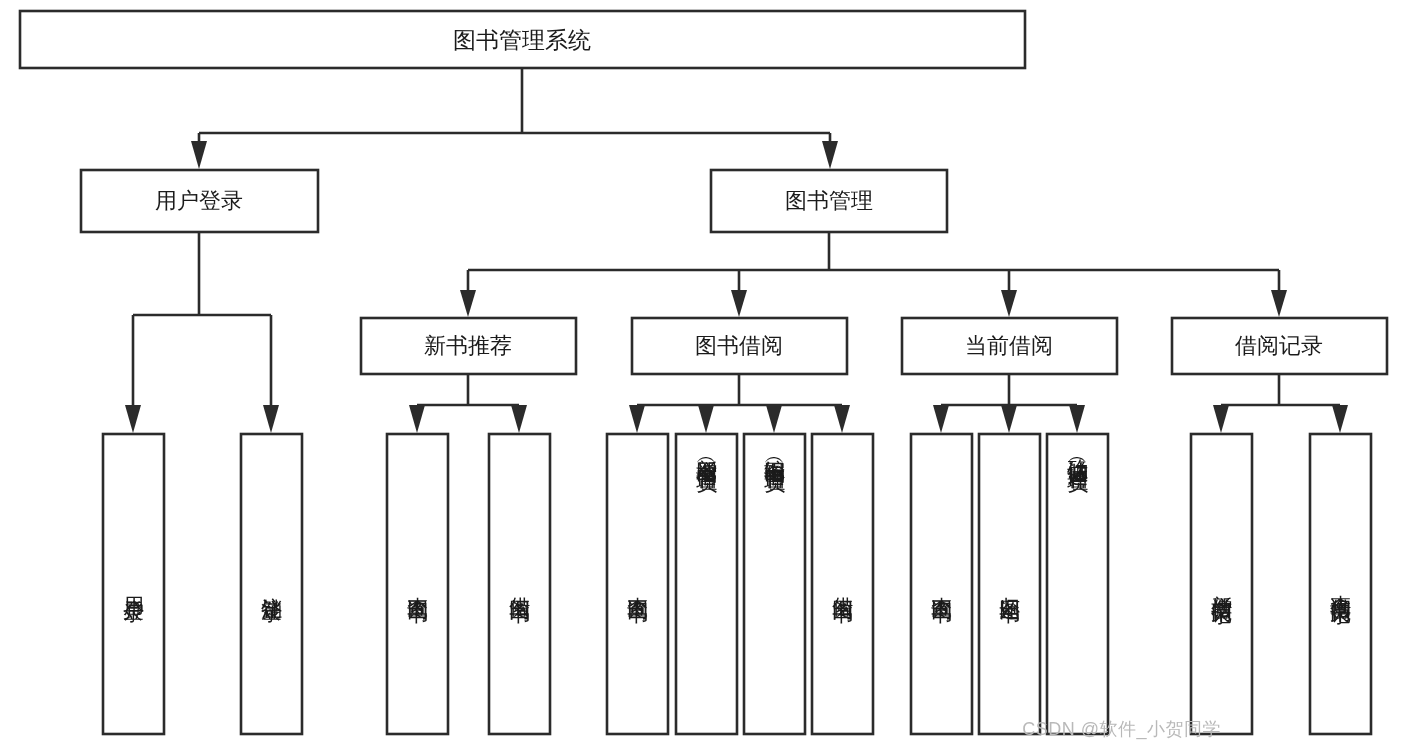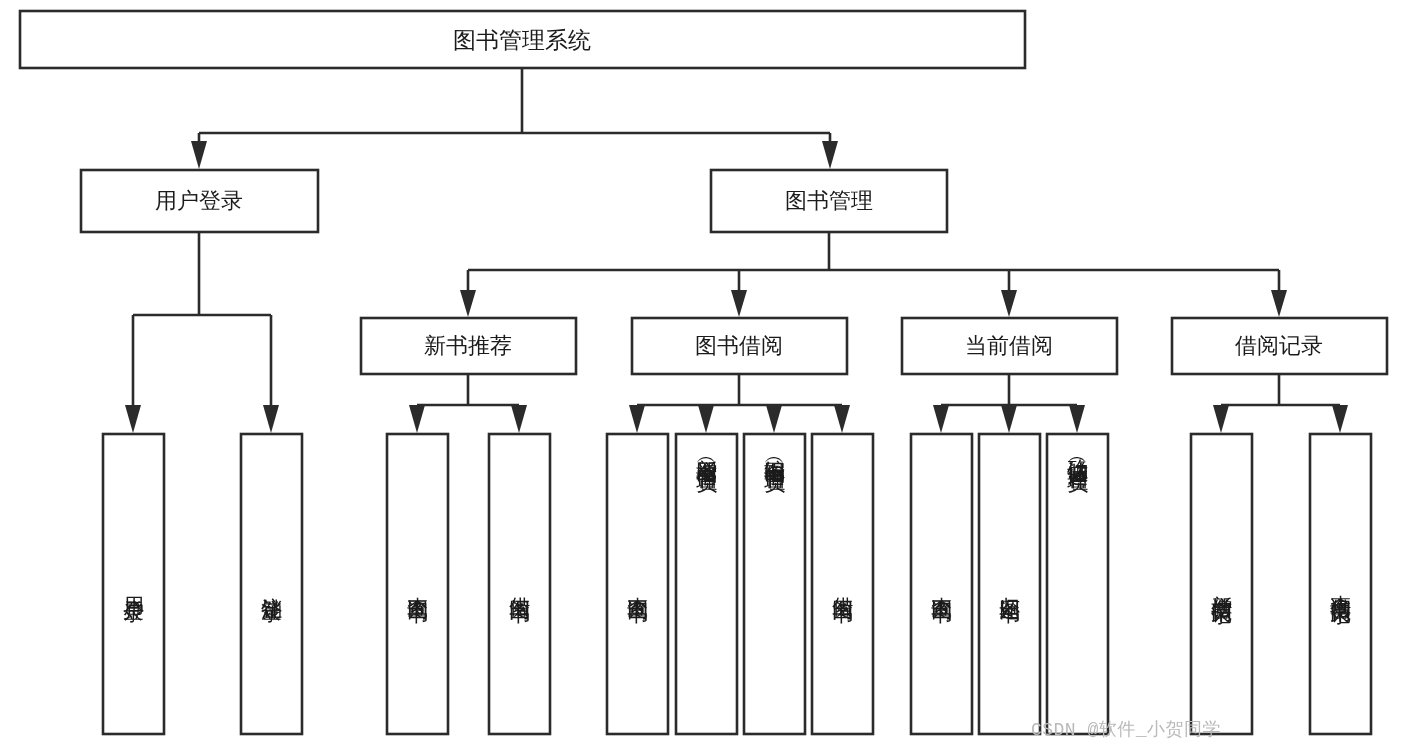--- a/index.html
+++ b/index.html
@@ -68,21 +68,21 @@
     line-height: 1.16;
     letter-spacing: 2px;
     color: #1b1b1b;
     white-space: nowrap;
     text-align: center;
   }
   .watermark {
     position: absolute;
     right: 8px;
     bottom: 6px;
-    font-family: Liberation Mono, monospace;
+    font-family: Liberation Sans, sans-serif;
     font-size: 18px;
     color: #b9b9b9;
     letter-spacing: 0.5px;
     user-select: none;
     white-space: nowrap;
   }
 </style>
 </head>
 <body>
 

